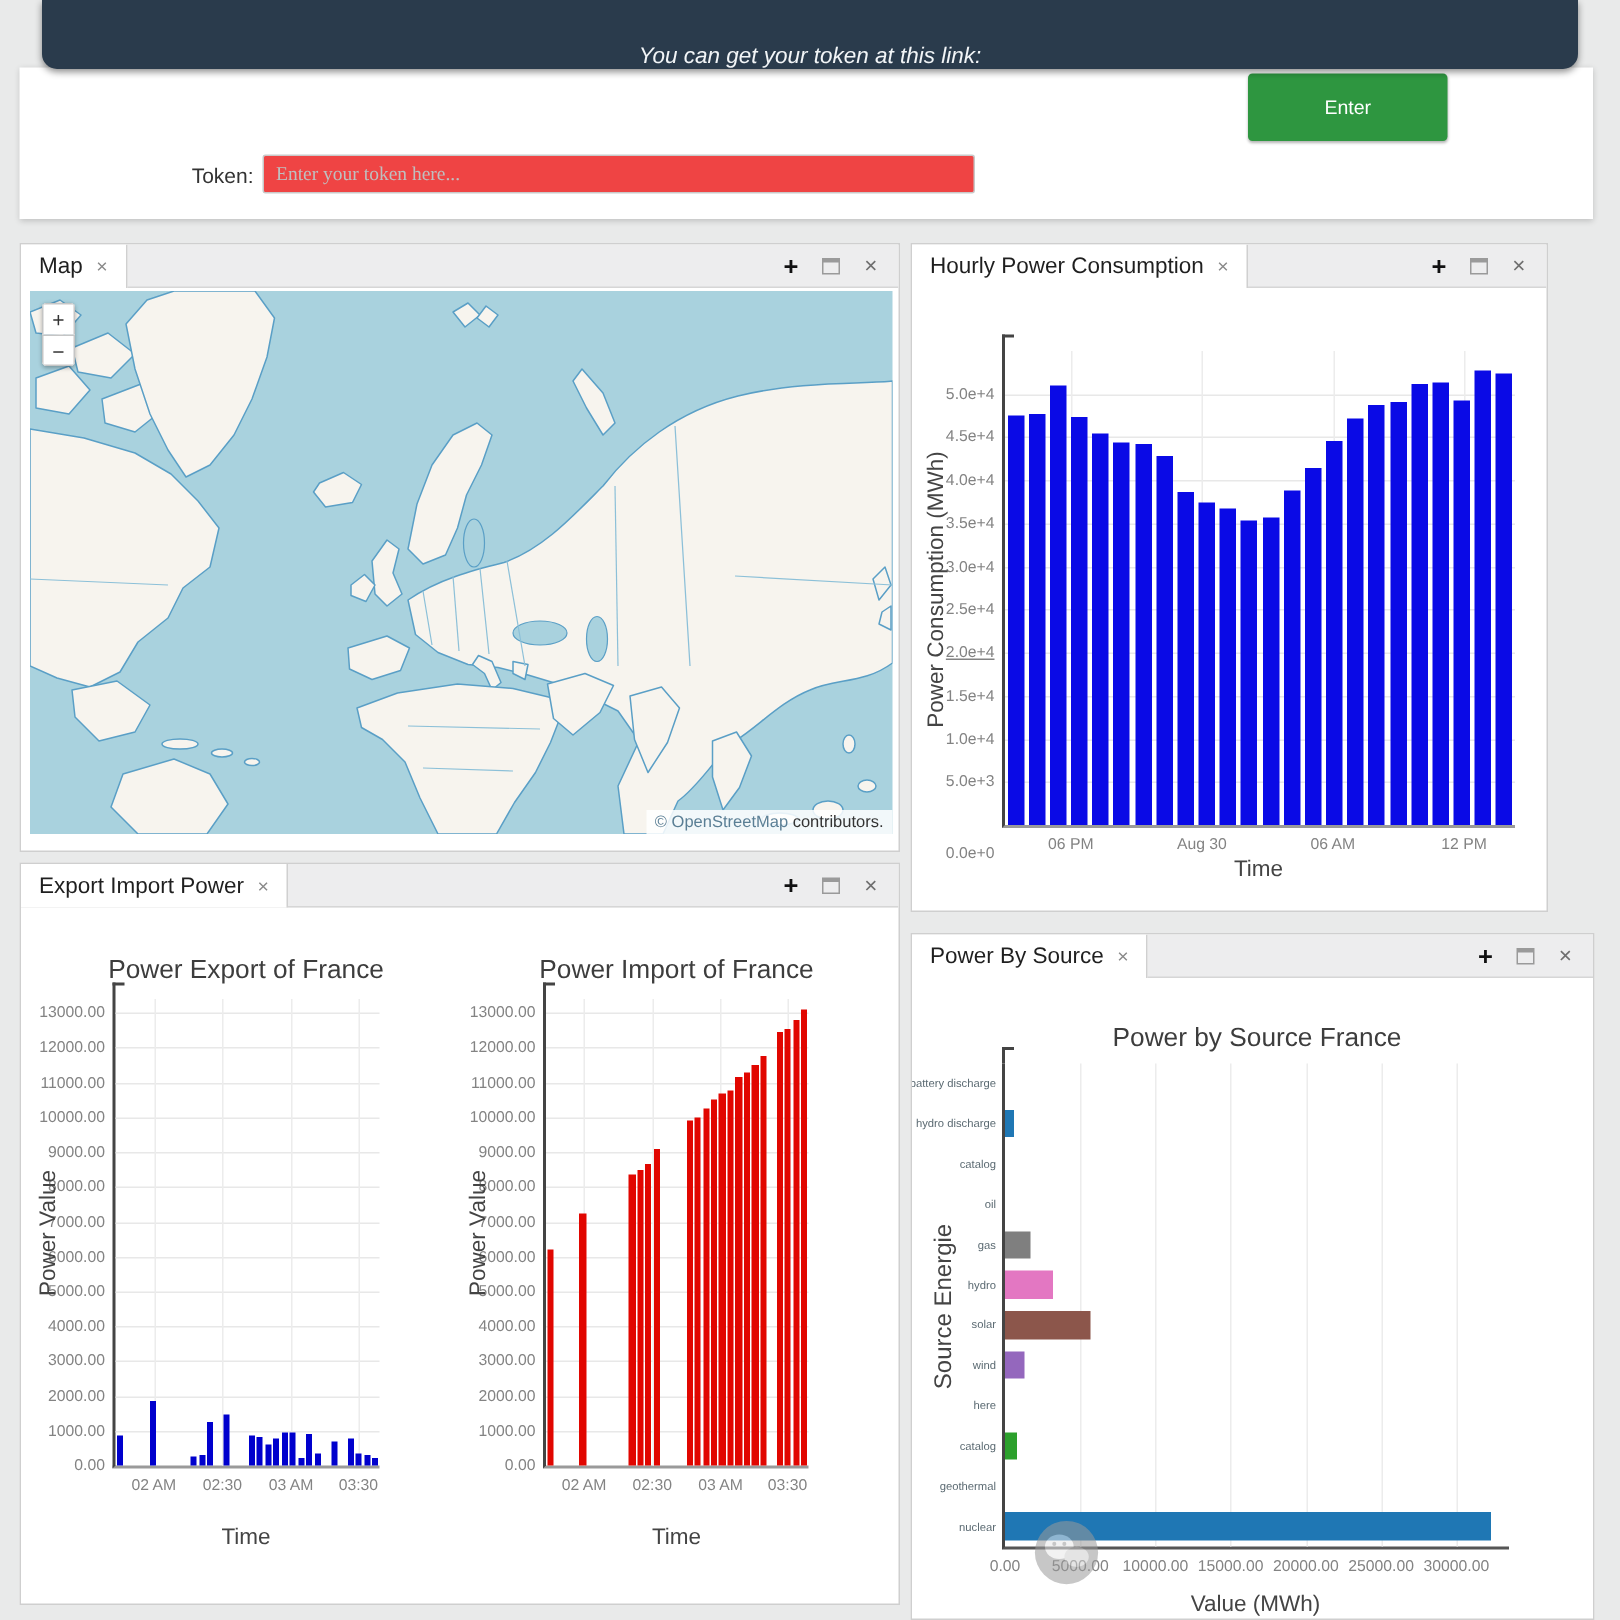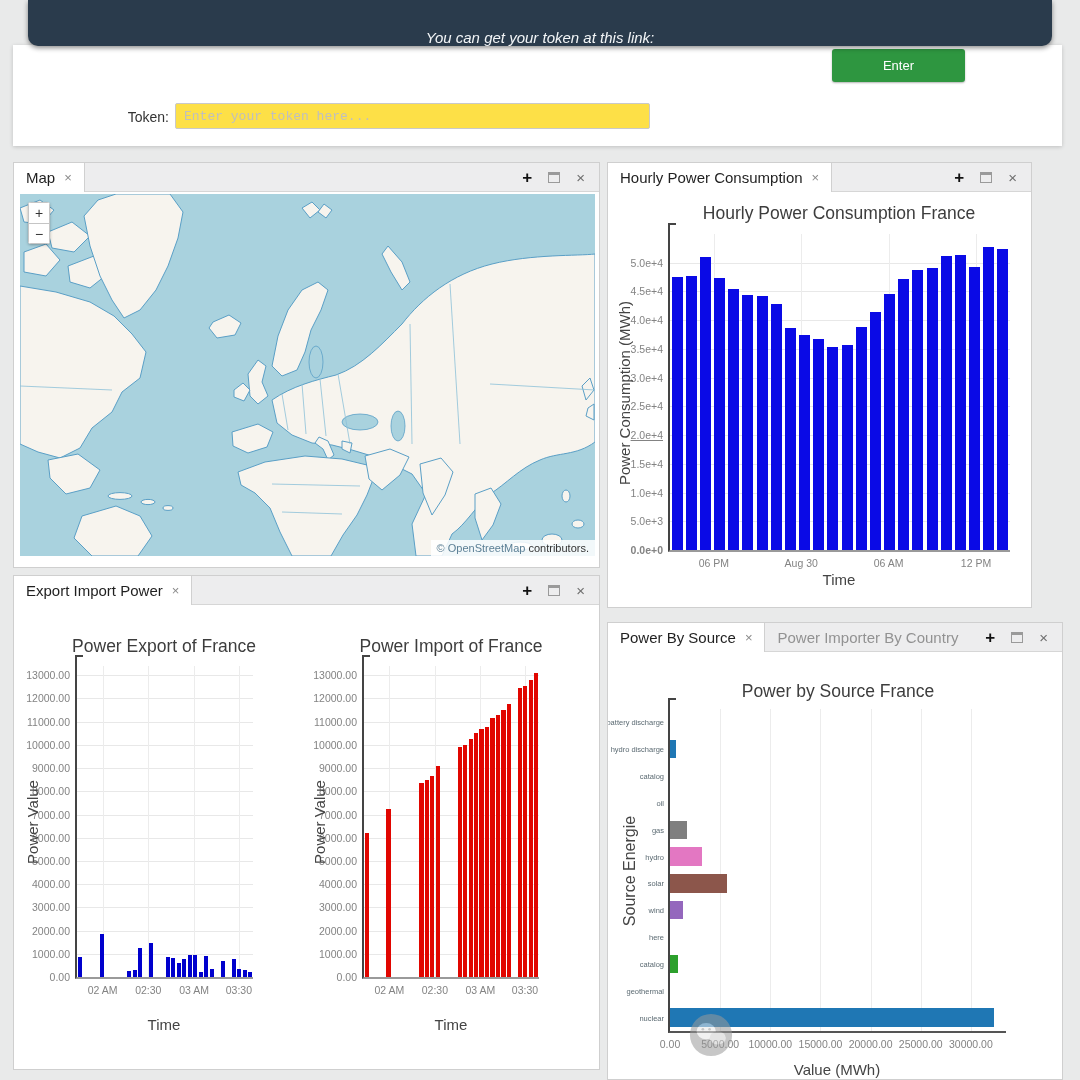--- a/index.html
+++ b/index.html
@@ -19,25 +19,25 @@
   .banner a { color:#1abc9c; font-weight:bold; text-decoration:none; margin-left:7px; font-style:italic; }
   
   .token-card {
     position:absolute; left:13px; top:45px; width:1049px; height:101px;
     background:#ffffff; box-shadow:0 1px 4px rgba(0,0,0,.18); z-index:4;
   }
   .token-label { position:absolute; left:98px; top:64px; width:58px; text-align:right; font-size:14px; color:#333; }
   .token-input {
     position:absolute; left:162px; top:58px; width:475px; height:26px;
     border:1px solid #c9c9c9; border-radius:2px; padding:0 8px; font-size:13px;
-    color:#333; font-family:Liberation Mono, monospace; background:#fde047;
+    color:#333; font-family:Liberation Serif, serif; background:#ef4444;
   }
   .token-input::placeholder { color:#bfbfbf; }
   .enter-btn {
-    position:absolute; left:819px; top:4px; width:133px; height:33px;
+    position:absolute; left:819px; top:4px; width:133px; height:45px;
     background:#2e9640; border:none; border-radius:3px; color:#fff; font-size:13px;
     box-shadow:0 1px 2px rgba(0,0,0,.3); cursor:pointer; font-family:"Liberation Sans",sans-serif;
   }
   
   .panel { position:absolute; background:#fff; border:1px solid #cfcfcf; overflow:hidden; }
   #map-panel    { left:13px;  top:162px; width:587px; height:406px; }
   #hourly-panel { left:607px; top:162px; width:425px; height:446px; }
   #export-panel { left:13px;  top:575px; width:587px; height:495px; }
   #source-panel { left:607px; top:622px; width:456px; height:458px; }
   .tabbar {
@@ -205,23 +205,22 @@
     <div class="tab active">
       <span>Hourly Power Consumption</span>
       <span class="close-x">×</span>
     </div>
     <div class="win-controls">
       <span class="wc-add">+</span>
       <span class="wc-max"></span>
       <span class="wc-close">×</span>
     </div>
   </div>
-  <div class="chart-title" style="left:231px; top:40px;">Hourly Power Consumption France</div>
   <div class="plot" style="left:60px; top:71px; width:342px; height:318px;">
-      <div class="ytick" style="top: 316px; font-weight: bold;">0.0e+0</div>
+      <div class="ytick" style="top: 335px;">0.0e+0</div>
       <div class="gl-h" style="top: 287.273px;"></div>
       <div class="ytick" style="top: 287.273px;">5.0e+3</div>
       <div class="gl-h" style="top: 258.545px;"></div>
       <div class="ytick" style="top: 258.545px;">1.0e+4</div>
       <div class="gl-h" style="top: 229.818px;"></div>
       <div class="ytick" style="top: 229.818px;">1.5e+4</div>
       <div class="gl-h" style="top: 201.091px;"></div>
       <div class="ytick" style="top: 201.091px; text-decoration: underline;">2.0e+4</div>
       <div class="gl-h" style="top: 172.364px;"></div>
       <div class="ytick" style="top: 172.364px;">2.5e+4</div>
@@ -406,23 +405,20 @@
   <div class="axis-label-y" style="left:305px; top:246px;">Power Value</div>
   <div class="axis-label-x" style="left:437px; top:440px;">Time</div>
 </div>
 
 <div class="panel" id="source-panel">
   <div class="tabbar">
     <div class="tab active">
       <span>Power By Source</span>
       <span class="close-x">×</span>
     </div>
-    <div class="tab inactive">
-      <span>Power Importer By Country</span>
-    </div>
     <div class="win-controls">
       <span class="wc-add">+</span>
       <span class="wc-max"></span>
       <span class="wc-close">×</span>
     </div>
   </div>
   <div class="chart-title" style="left:230px; top:58px;">Power by Source France</div>
   <div class="plot" style="left:60px; top:86px; width:338px; height:324px; border-bottom-color:#555;">
       <div class="xtick" style="left: 0px;">0.00</div>
       <div class="gl-v" style="left: 50.1493px;"></div>

